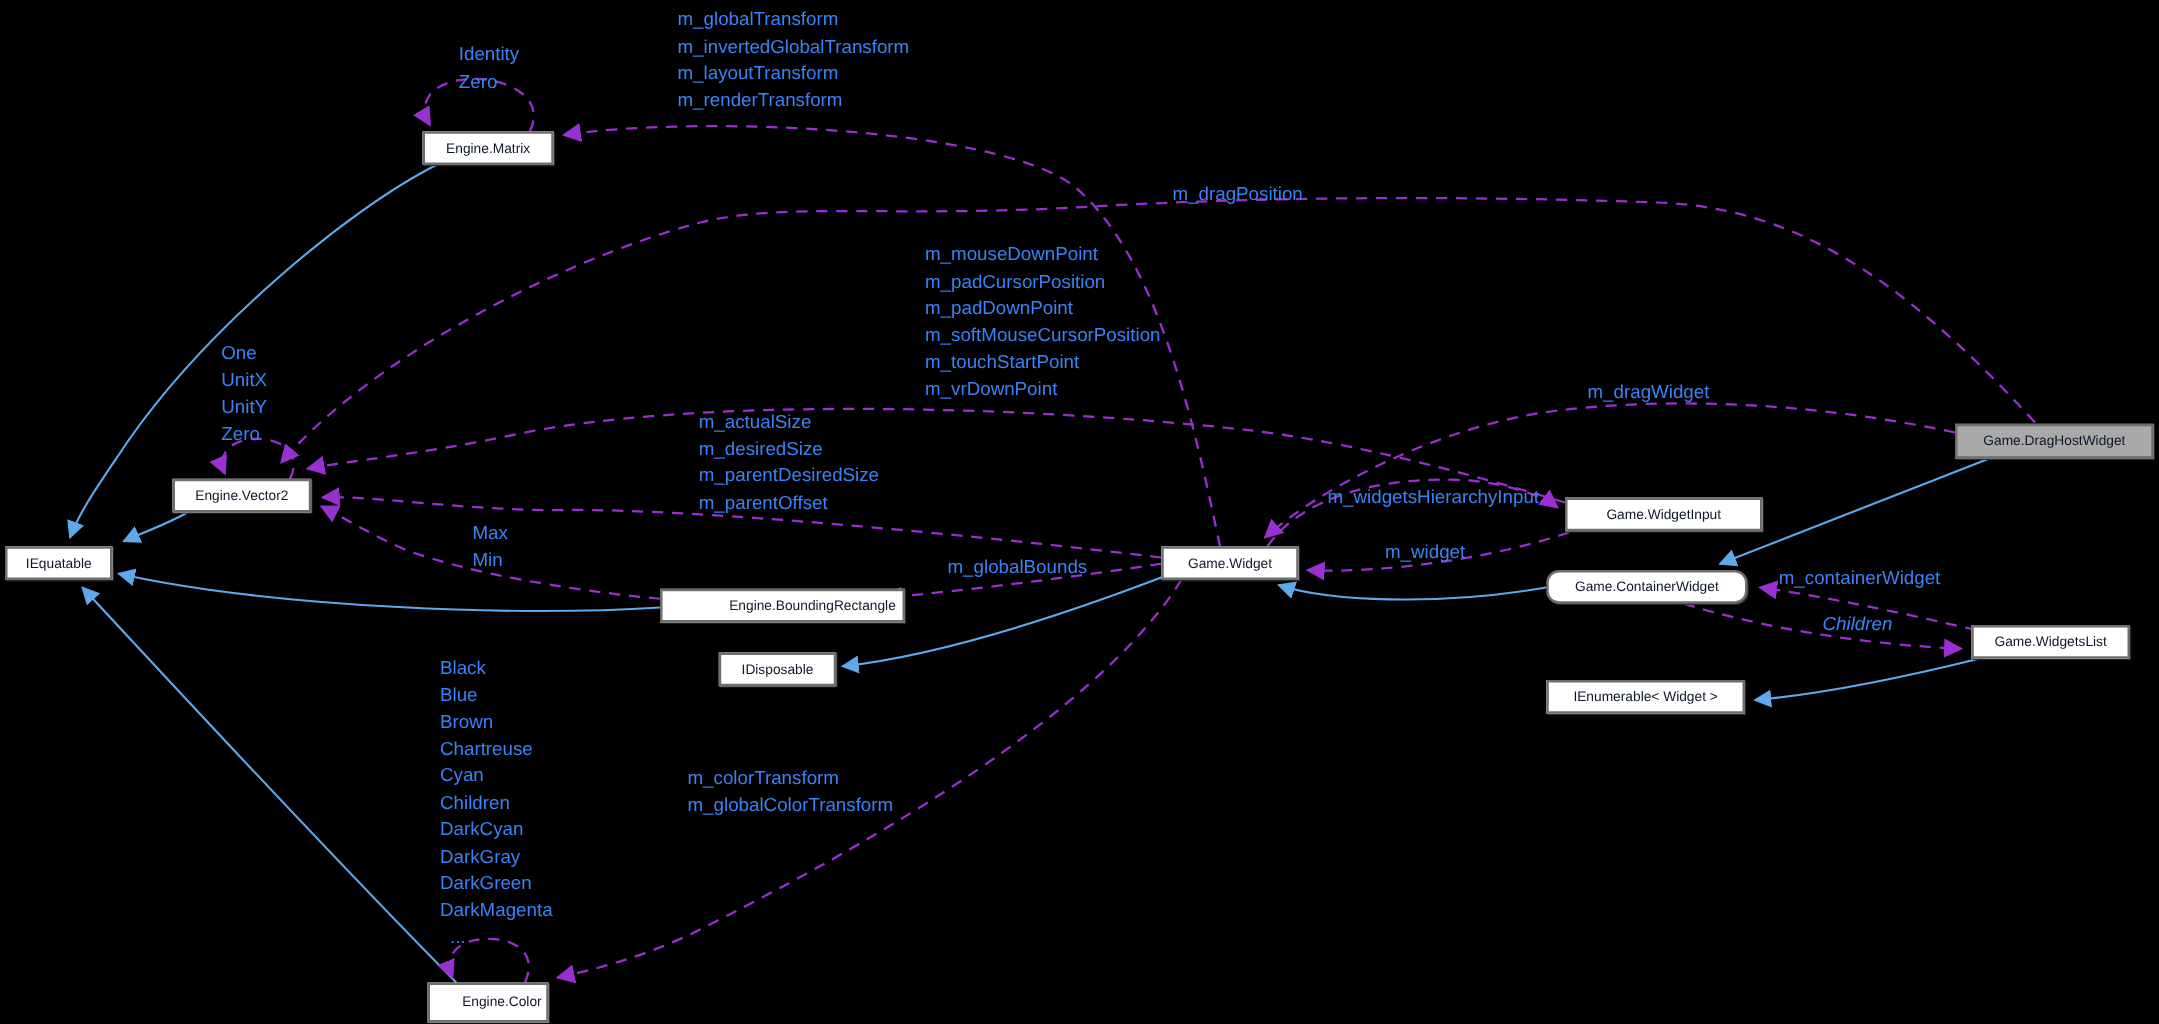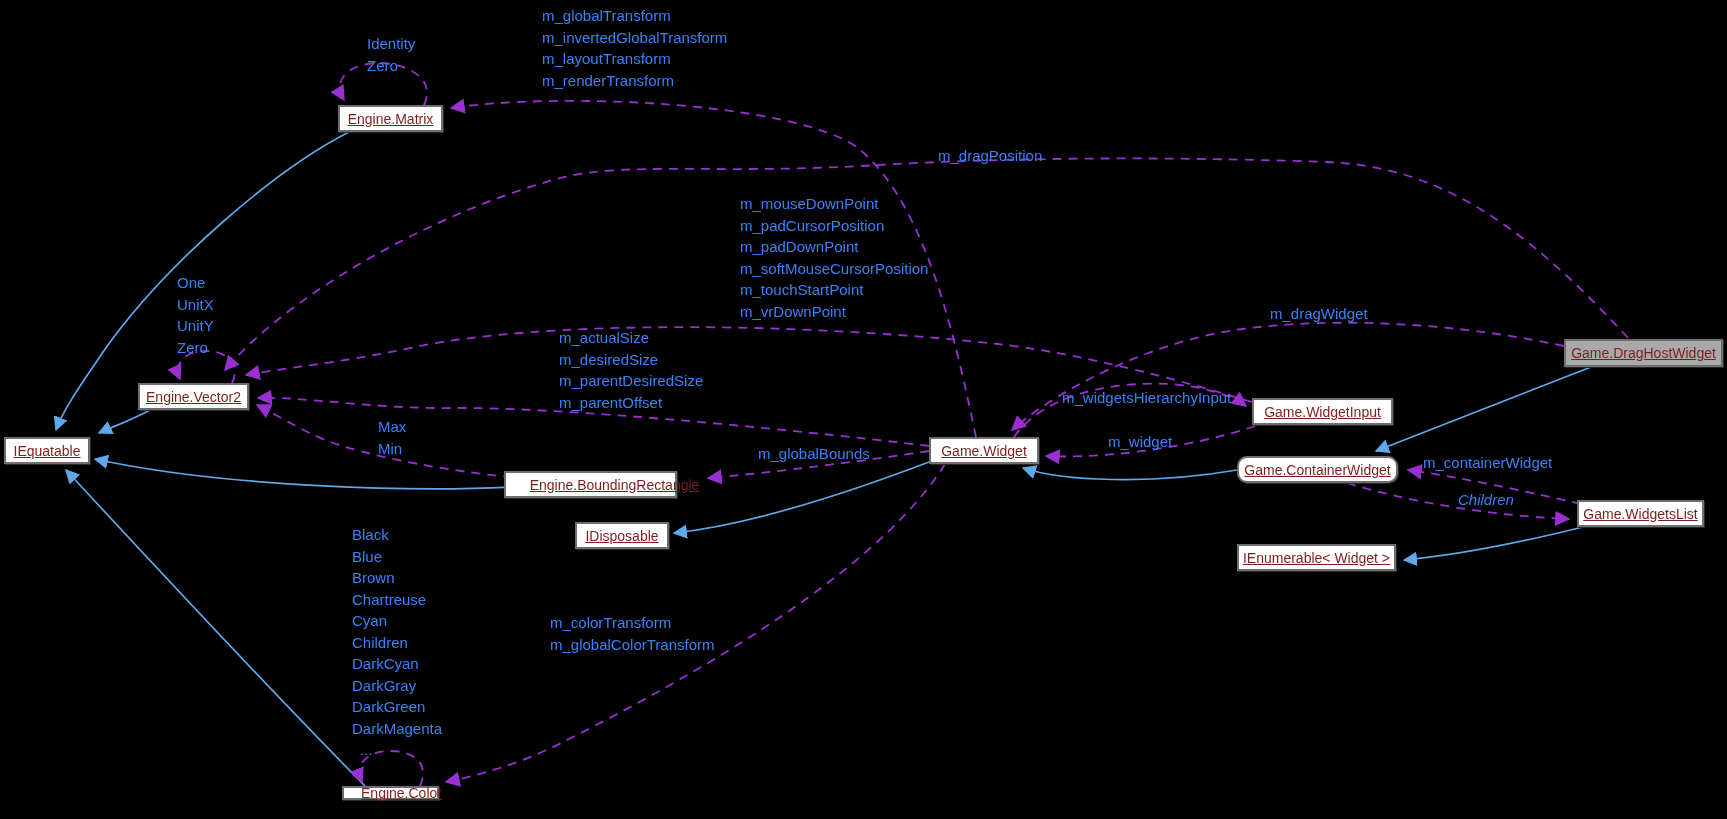--- a/index.html
+++ b/index.html
@@ -5,23 +5,23 @@
   html, body { margin:0; padding:0; background:#000; }
   .stage {
     position:relative; width:1727px; height:819px; background:#000000;
     font-family:"Liberation Sans", sans-serif; overflow:hidden;
   }
   svg.edges { position:absolute; left:0; top:0; width:1727px; height:819px; }
   .inh { stroke:#5fa8ea; fill:none; stroke-width:1.7; }
   .use { stroke:#9b30d2; fill:none; stroke-width:1.8; stroke-dasharray:9 7; }
   .node {
     position:absolute; box-sizing:border-box; background:#ffffff;
-    border:2px solid #6e6e6e; color:#7f1d1d; font-size:14px;
+    border:2px solid #6e6e6e; color:#0f172a; font-size:11px;
     display:flex; align-items:center; justify-content:center;
-    white-space:nowrap; box-shadow:1px 1px 0 #2a2a2a; cursor:pointer;text-decoration:underline;
+    white-space:nowrap; box-shadow:1px 1px 0 #2a2a2a; cursor:pointer;
   }
   .node.hl { background:#a9a9a9; }
   .lblgrp {
     position:absolute; color:#3b82f6; font-size:15px; line-height:21.5px;
     white-space:nowrap;
   }
 </style>
 </head>
 <body>
 
@@ -59,25 +59,25 @@
     <path class="use" d="M1014,437 C1042,397 1105,381 1170,384 C1203,386 1233,396 1246,406" marker-end="url(#pa)"></path>
     <path class="use" d="M1255,426 C1190,448 1102,459 1046,456" marker-end="url(#pa)"></path>
     <path class="use" d="M1564,346 C1452,322 1334,317 1242,329 C1150,341 1054,392 1012,430" marker-end="url(#pa)"></path>
     <path class="use" d="M1581,504 C1520,490 1459,477 1408,470" marker-end="url(#pa)"></path>
     <path class="use" d="M1347,483 C1420,505 1500,516 1569,519" marker-end="url(#pa)"></path>
   </svg>
 
   <div class="node" style="left:4px; top:437px; width:86px; height:27px;">IEquatable</div>
   <div class="node" style="left:138px; top:383px; width:111px; height:27px;">Engine.Vector2</div>
   <div class="node" style="left:338px; top:105px; width:105px; height:27px;">Engine.Matrix</div>
-  <div class="node" style="left:504px; top:471px; width:173px; height:27px;padding-left:48px;">Engine.BoundingRectangle</div>
+  <div class="node" style="left:528px; top:471px; width:196px; height:27px;padding-left:48px;">Engine.BoundingRectangle</div>
   <div class="node" style="left:575px; top:522px; width:94px; height:27px;">IDisposable</div>
-  <div class="node" style="left:342px; top:786px; width:97px; height:14px;padding-left:22px;">Engine.Color</div>
+  <div class="node" style="left:342px; top:786px; width:97px; height:32px;padding-left:22px;">Engine.Color</div>
   <div class="node" style="left:929px; top:437px; width:110px; height:27px;">Game.Widget</div>
-  <div class="node" style="left:1252px; top:398px; width:141px; height:27px;">Game.WidgetInput</div>
+  <div class="node" style="left:1252px; top:398px; width:158px; height:27px;">Game.WidgetInput</div>
   <div class="node" style="left:1237px; top:456px; width:161px; height:27px;border-radius:10px;">Game.ContainerWidget</div>
   <div class="node" style="left:1237px; top:544px; width:159px; height:27px;">IEnumerable&lt; Widget &gt;</div>
   <div class="node hl" style="left:1564px; top:339px; width:159px; height:28px;">Game.DragHostWidget</div>
   <div class="node" style="left:1577px; top:500px; width:127px; height:27px;">Game.WidgetsList</div>
 
   <div class="lblgrp" style="left:367px; top:33px;">
     <div>Identity</div>
     <div>Zero</div>
   </div>
 

